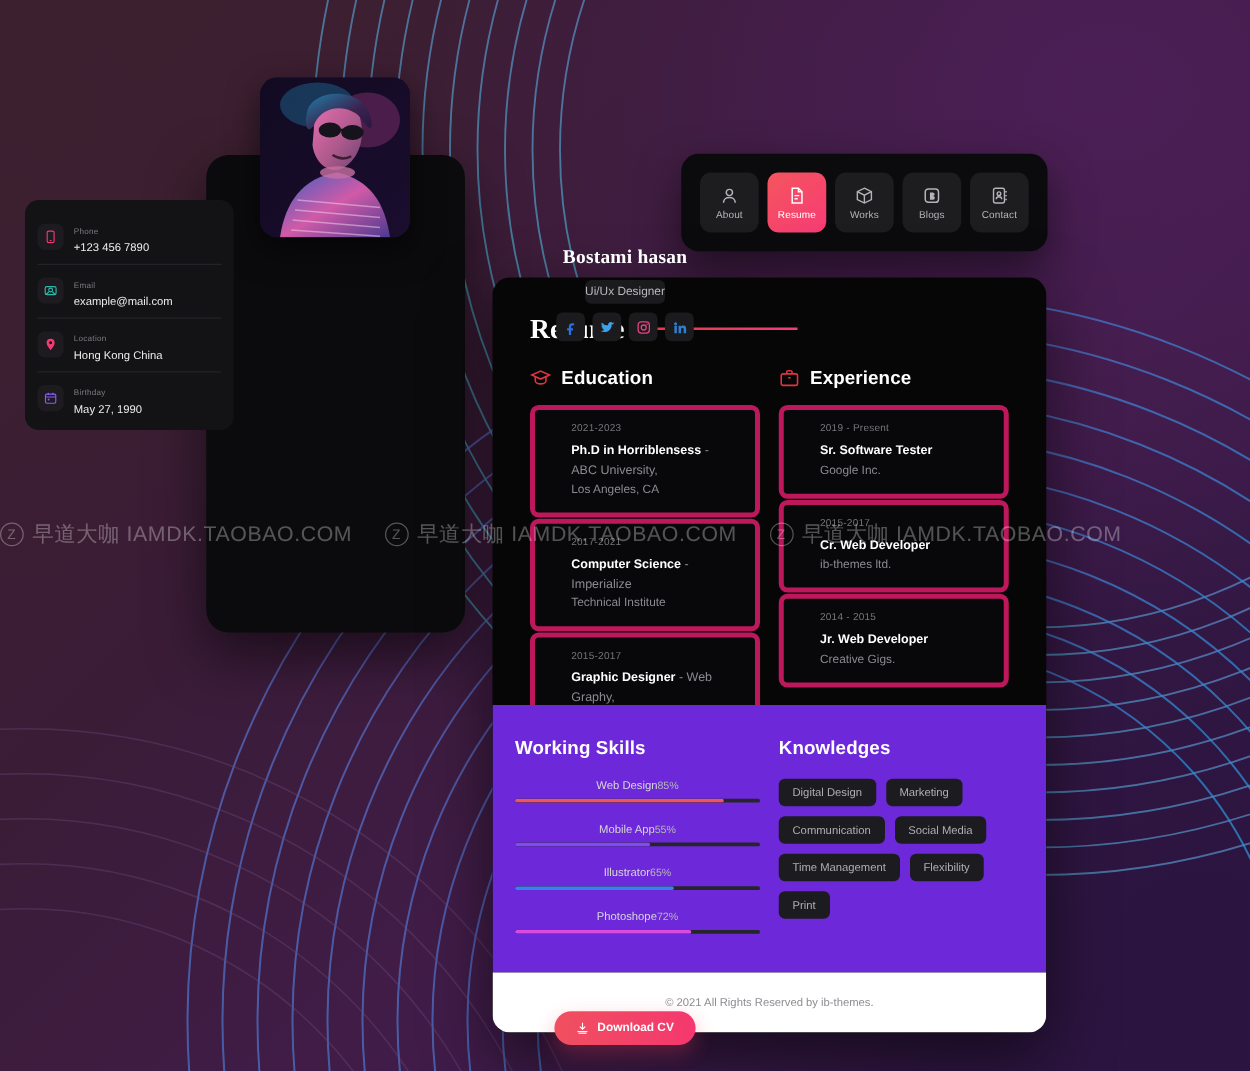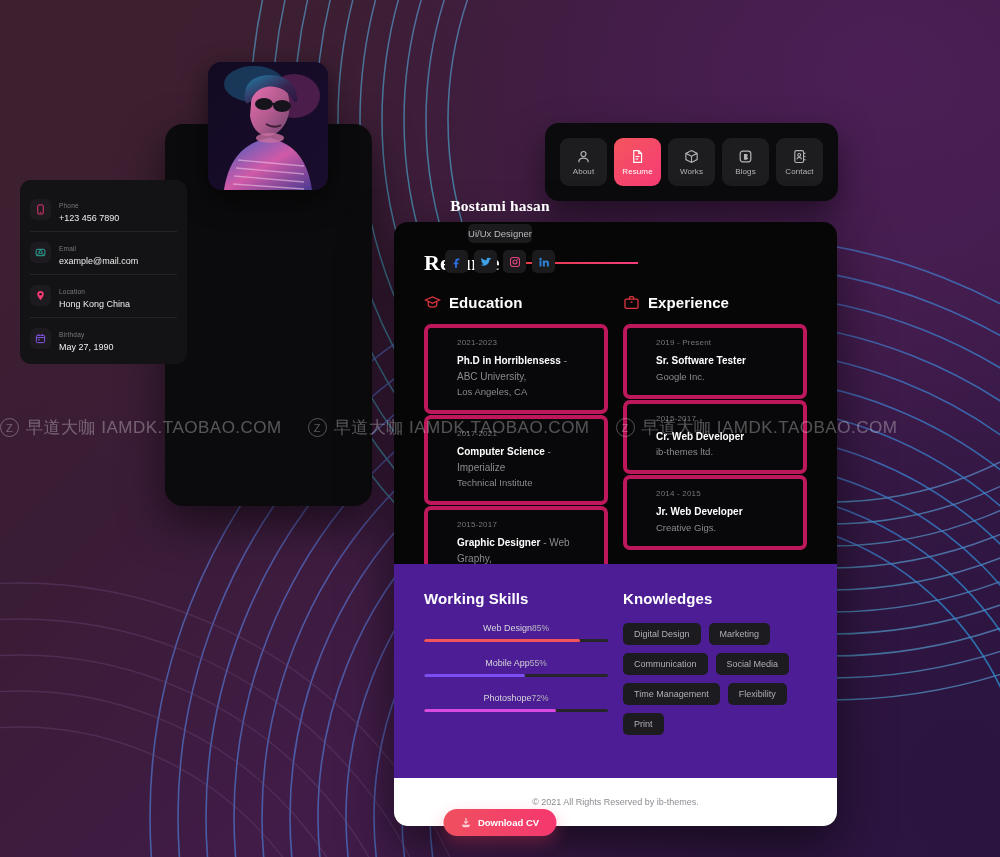--- a/index.html
+++ b/index.html
@@ -55,21 +55,21 @@
     position: absolute; left: 0; right: 0; top: 250px;
     display: flex; justify-content: center; gap: 6px; z-index: 4;
   }
   .social-btn {
     width: 23px; height: 23px; border-radius: 5px;
     background: #1b1b1e; display: flex; align-items: center; justify-content: center;
   }
   .social-btn svg { width: 12px; height: 12px; display: block; }
 
   #contact-box {
-    position: absolute; left: 20px; top: 180px;
+    position: absolute; left: 20px; top: 160px;
     width: 167px; background: #131315; border-radius: 11px;
     padding: 9px 10px 4px; z-index: 4;
   }
   .contact-row {
     display: flex; align-items: center; gap: 8px;
     padding: 5px 0 6px; border-bottom: 1px solid #242428;
   }
   .contact-row:last-child { border-bottom: none; }
   .contact-ico {
     width: 21px; height: 21px; border-radius: 6px; flex: 0 0 21px;
@@ -139,21 +139,21 @@
   }
   .res-year { color: #76767b; font-size: 8px; letter-spacing: .2px; margin-bottom: 6px; }
   .res-main { font-size: 10px; line-height: 1.55; }
   .res-main b { color: #fff; font-weight: 700; }
   .res-main span { color: #8a8a90; font-weight: 400; }
   .res-sub { color: #8a8a90; font-size: 9.5px; line-height: 1.6; }
 
   
   #skills-band {
     position: absolute; left: 0; right: 0; top: 342px; bottom: 48px;
-    background: #4c1d95; padding: 26px 30px 0;
+    background: #6d28d9; padding: 26px 18px 0;
     display: flex; gap: 15px;
   }
   .band-col { flex: 1 1 0; min-width: 0; }
   .band-title { color: #fff; font-size: 15px; font-weight: 700; margin-bottom: 16px; letter-spacing: .1px; }
 
   .skill { margin-bottom: 16px; }
   .skill-top { display: flex; justify-content: center; align-items: baseline; margin-bottom: 6px; }
   .skill-name { color: #d6d6da; font-size: 9px; }
   .skill-pct { color: #b6b6bb; font-size: 8.5px; }
   .skill-track { height: 3px; border-radius: 2px; background: #26262a; overflow: hidden; }
@@ -513,20 +513,29 @@
       <div class="skill">
         <div class="skill-top">
           <span class="skill-name">Mobile App</span>
           <span class="skill-pct">55%</span>
         </div>
         <div class="skill-track">
           <div class="skill-fill" style="width:55%;background:#7c4df0"></div>
         </div>
       </div>
 
+      <div class="skill">
+        <div class="skill-top">
+          <span class="skill-name">Illustrator</span>
+          <span class="skill-pct">65%</span>
+        </div>
+        <div class="skill-track">
+          <div class="skill-fill" style="width:65%;background:#3a7ff0"></div>
+        </div>
+      </div>
 
       <div class="skill">
         <div class="skill-top">
           <span class="skill-name">Photoshope</span>
           <span class="skill-pct">72%</span>
         </div>
         <div class="skill-track">
           <div class="skill-fill" style="width:72%;background:#d94ae0"></div>
         </div>
       </div>

